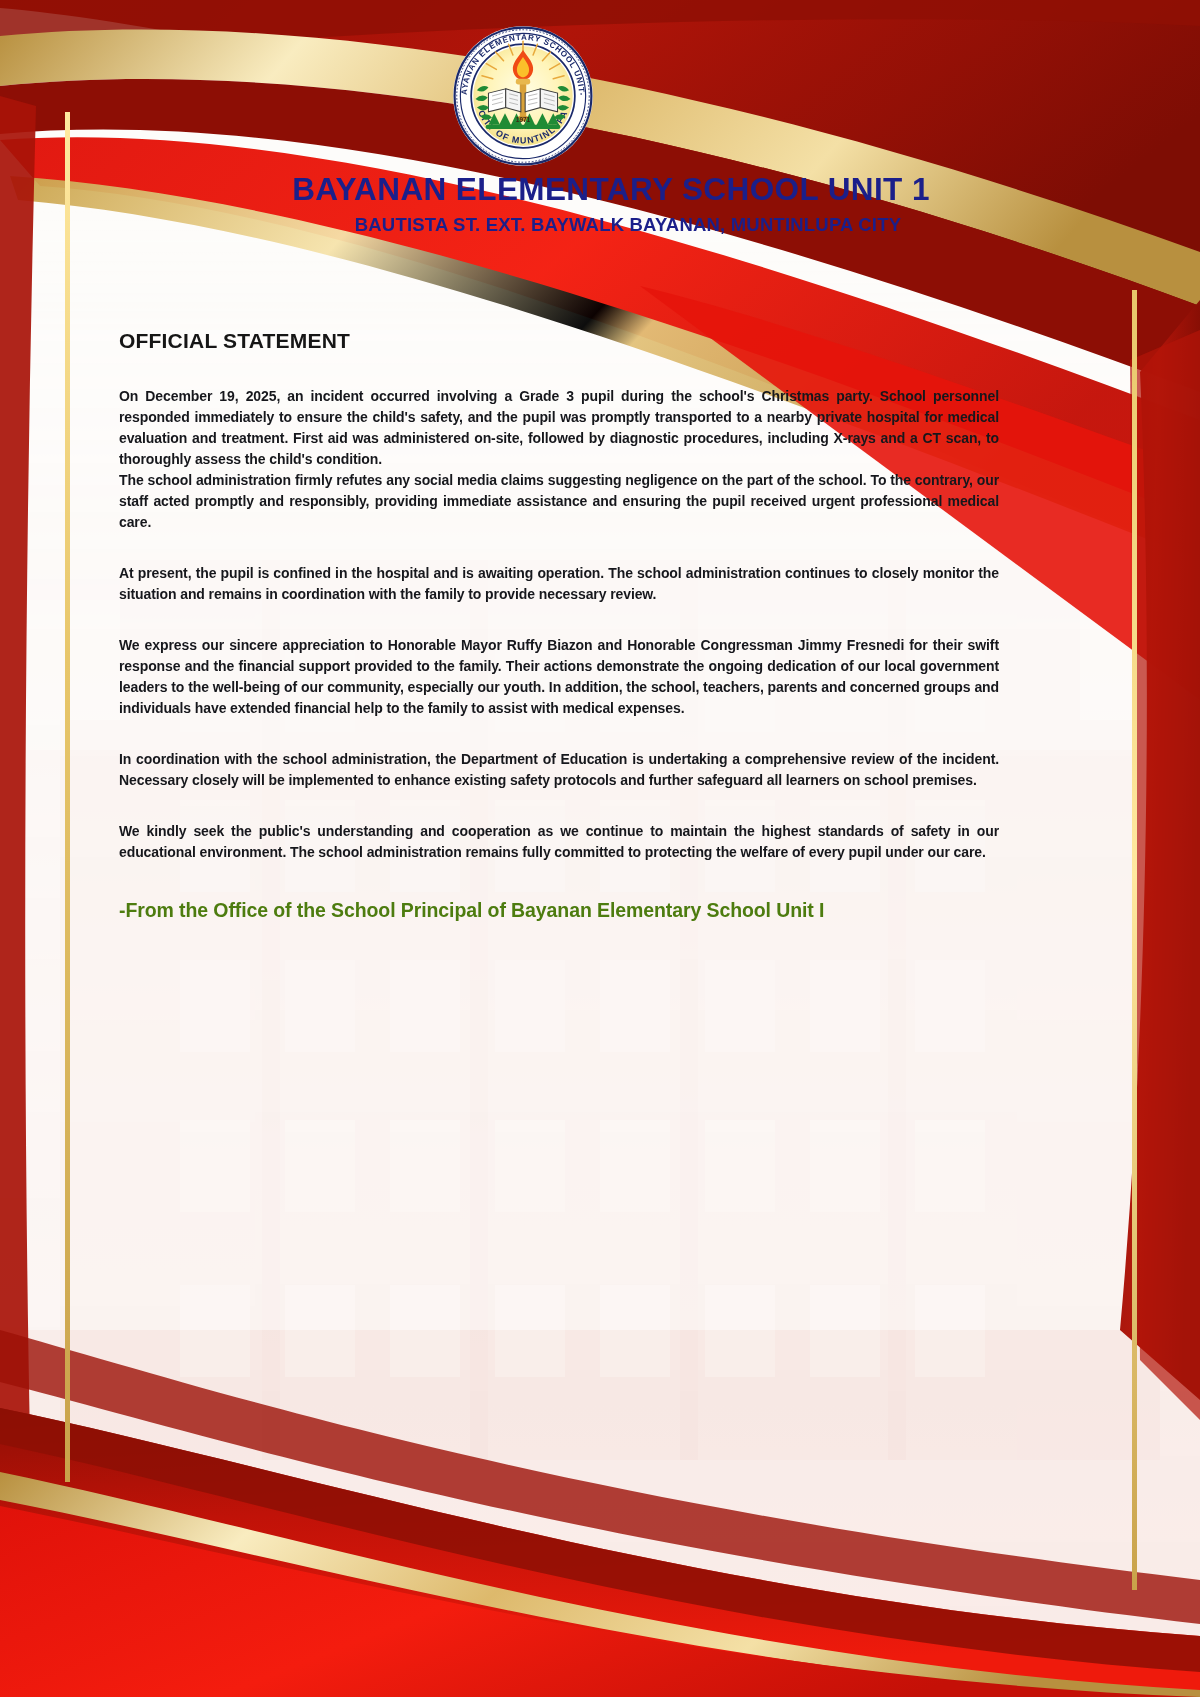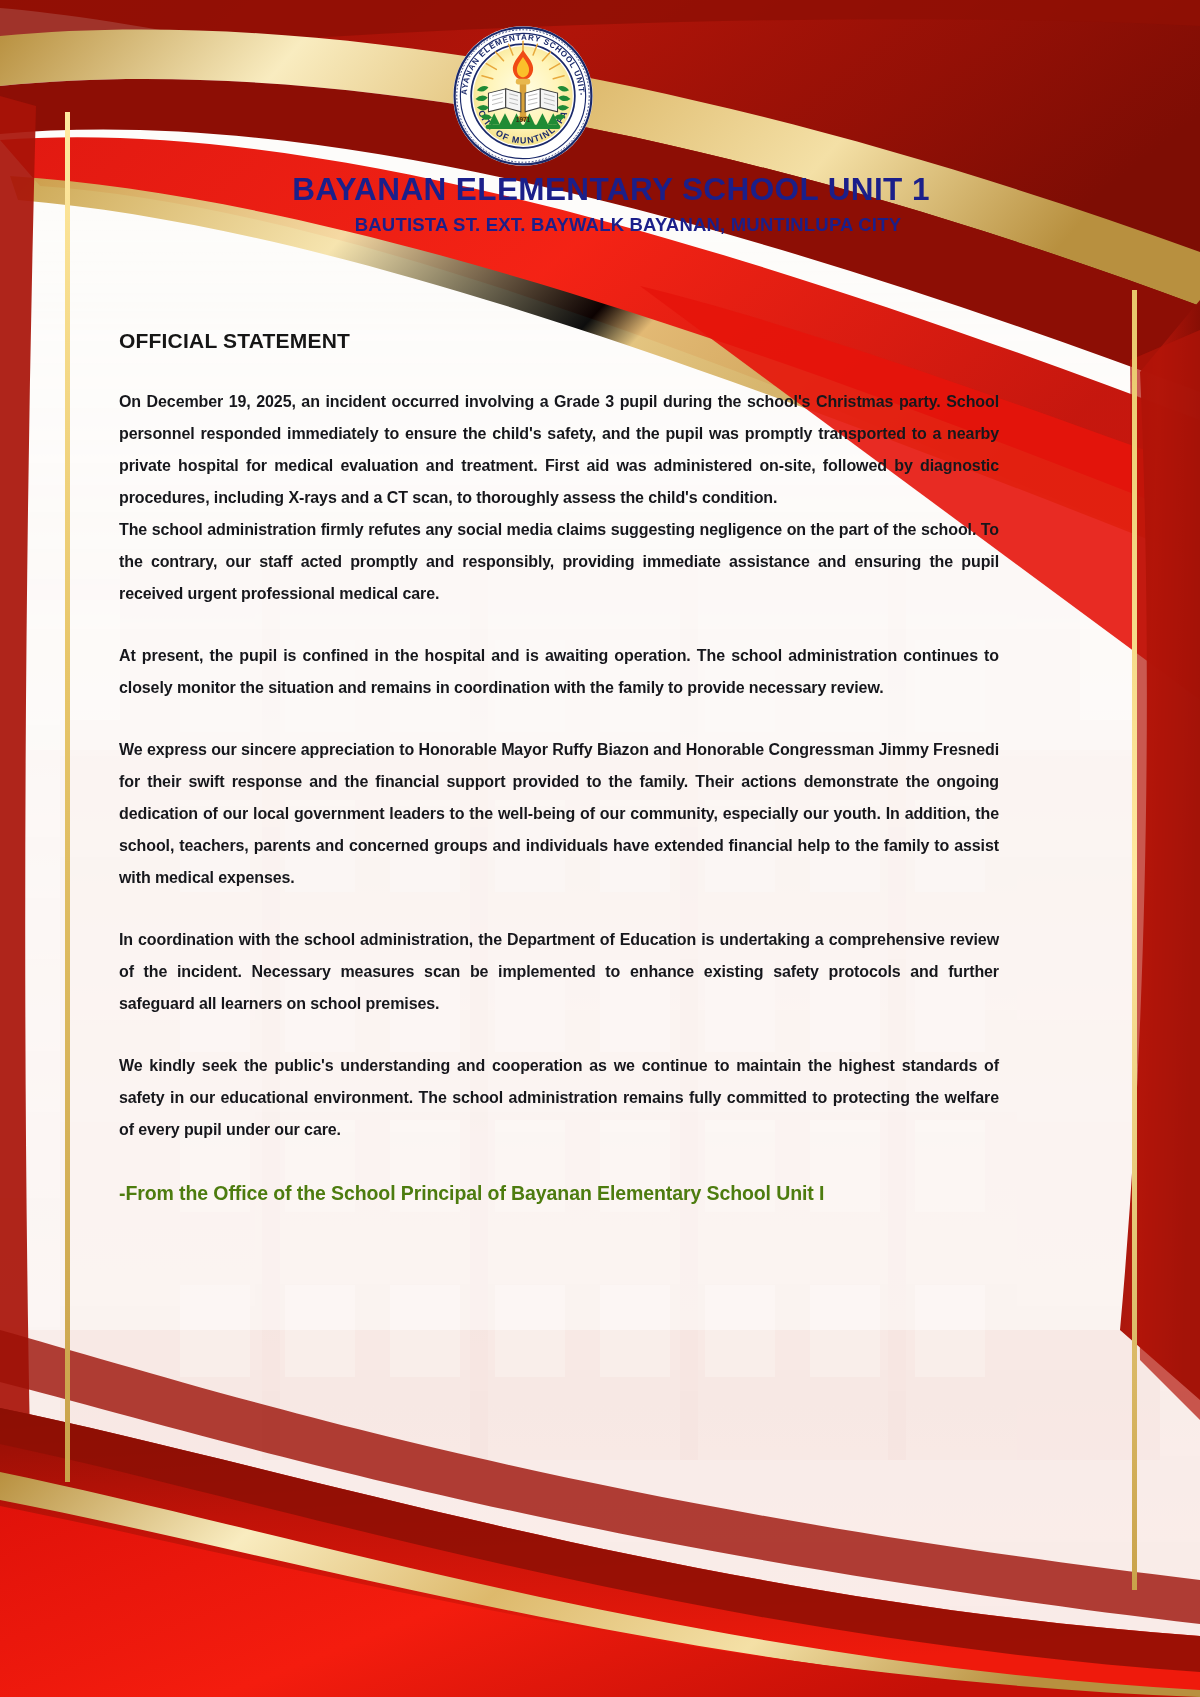--- a/index.html
+++ b/index.html
@@ -106,26 +106,26 @@
     margin-top: 37px;
   }
   .statement-title {
     font-size: 21px;
     font-weight: bold;
     color: #161616;
     letter-spacing: 0.2px;
     margin: 0 0 33px 0;
   }
   .para {
-    font-size: 16px;
+    font-size: 14px;
     font-weight: bold;
     color: #16171c;
     text-align: justify;
     text-justify: inter-word;
-    line-height: 32px;
+    line-height: 21px;
     margin: 0 0 30px 0;
     letter-spacing: -0.1px;
   }
   .para.tight { margin-bottom: 0; }
   .signature {
     font-size: 19.5px;
     font-weight: bold;
     color: #4d7c0f;
     margin: 36px 0 0 0;
     letter-spacing: -0.1px;
@@ -394,20 +394,20 @@
     <div class="statement-title">OFFICIAL STATEMENT</div>
 
     <p class="para tight">On December 19, 2025, an incident occurred involving a Grade 3 pupil during the school's Christmas party. School personnel responded immediately to ensure the child's safety, and the pupil was promptly transported to a nearby private hospital for medical evaluation and treatment. First aid was administered on-site, followed by diagnostic procedures, including X-rays and a CT scan, to thoroughly assess the child's condition.</p>
 
     <p class="para">The school administration firmly refutes any social media claims suggesting negligence on the part of the school. To the contrary, our staff acted promptly and responsibly, providing immediate assistance and ensuring the pupil received urgent professional medical care.</p>
 
     <p class="para">At present, the pupil is confined in the hospital and is awaiting operation. The school administration continues to closely monitor the situation and remains in coordination with the family to provide necessary review.</p>
 
     <p class="para">We express our sincere appreciation to Honorable Mayor Ruffy Biazon and Honorable Congressman Jimmy Fresnedi for their swift response and the financial support provided to the family. Their actions demonstrate the ongoing dedication of our local government leaders to the well-being of our community, especially our youth. In addition, the school, teachers, parents and concerned groups and individuals have extended financial help to the family to assist with medical expenses.</p>
 
-    <p class="para">In coordination with the school administration, the Department of Education is undertaking a comprehensive review of the incident. Necessary measures scan be implemented to enhance existing safety protocols and further safeguard all learners on school premises.</p>
+    <p class="para">In coordination with the school administration, the Department of Education is undertaking a comprehensive review of the incident. Necessary closely will be implemented to enhance existing safety protocols and further safeguard all learners on school premises.</p>
 
     <p class="para">We kindly seek the public's understanding and cooperation as we continue to maintain the highest standards of safety in our educational environment. The school administration remains fully committed to protecting the welfare of every pupil under our care.</p>
 
     <div class="signature">-From the Office of the School Principal of Bayanan Elementary School Unit I</div>
   </div>
 
 </div>
 
 </body></html>

